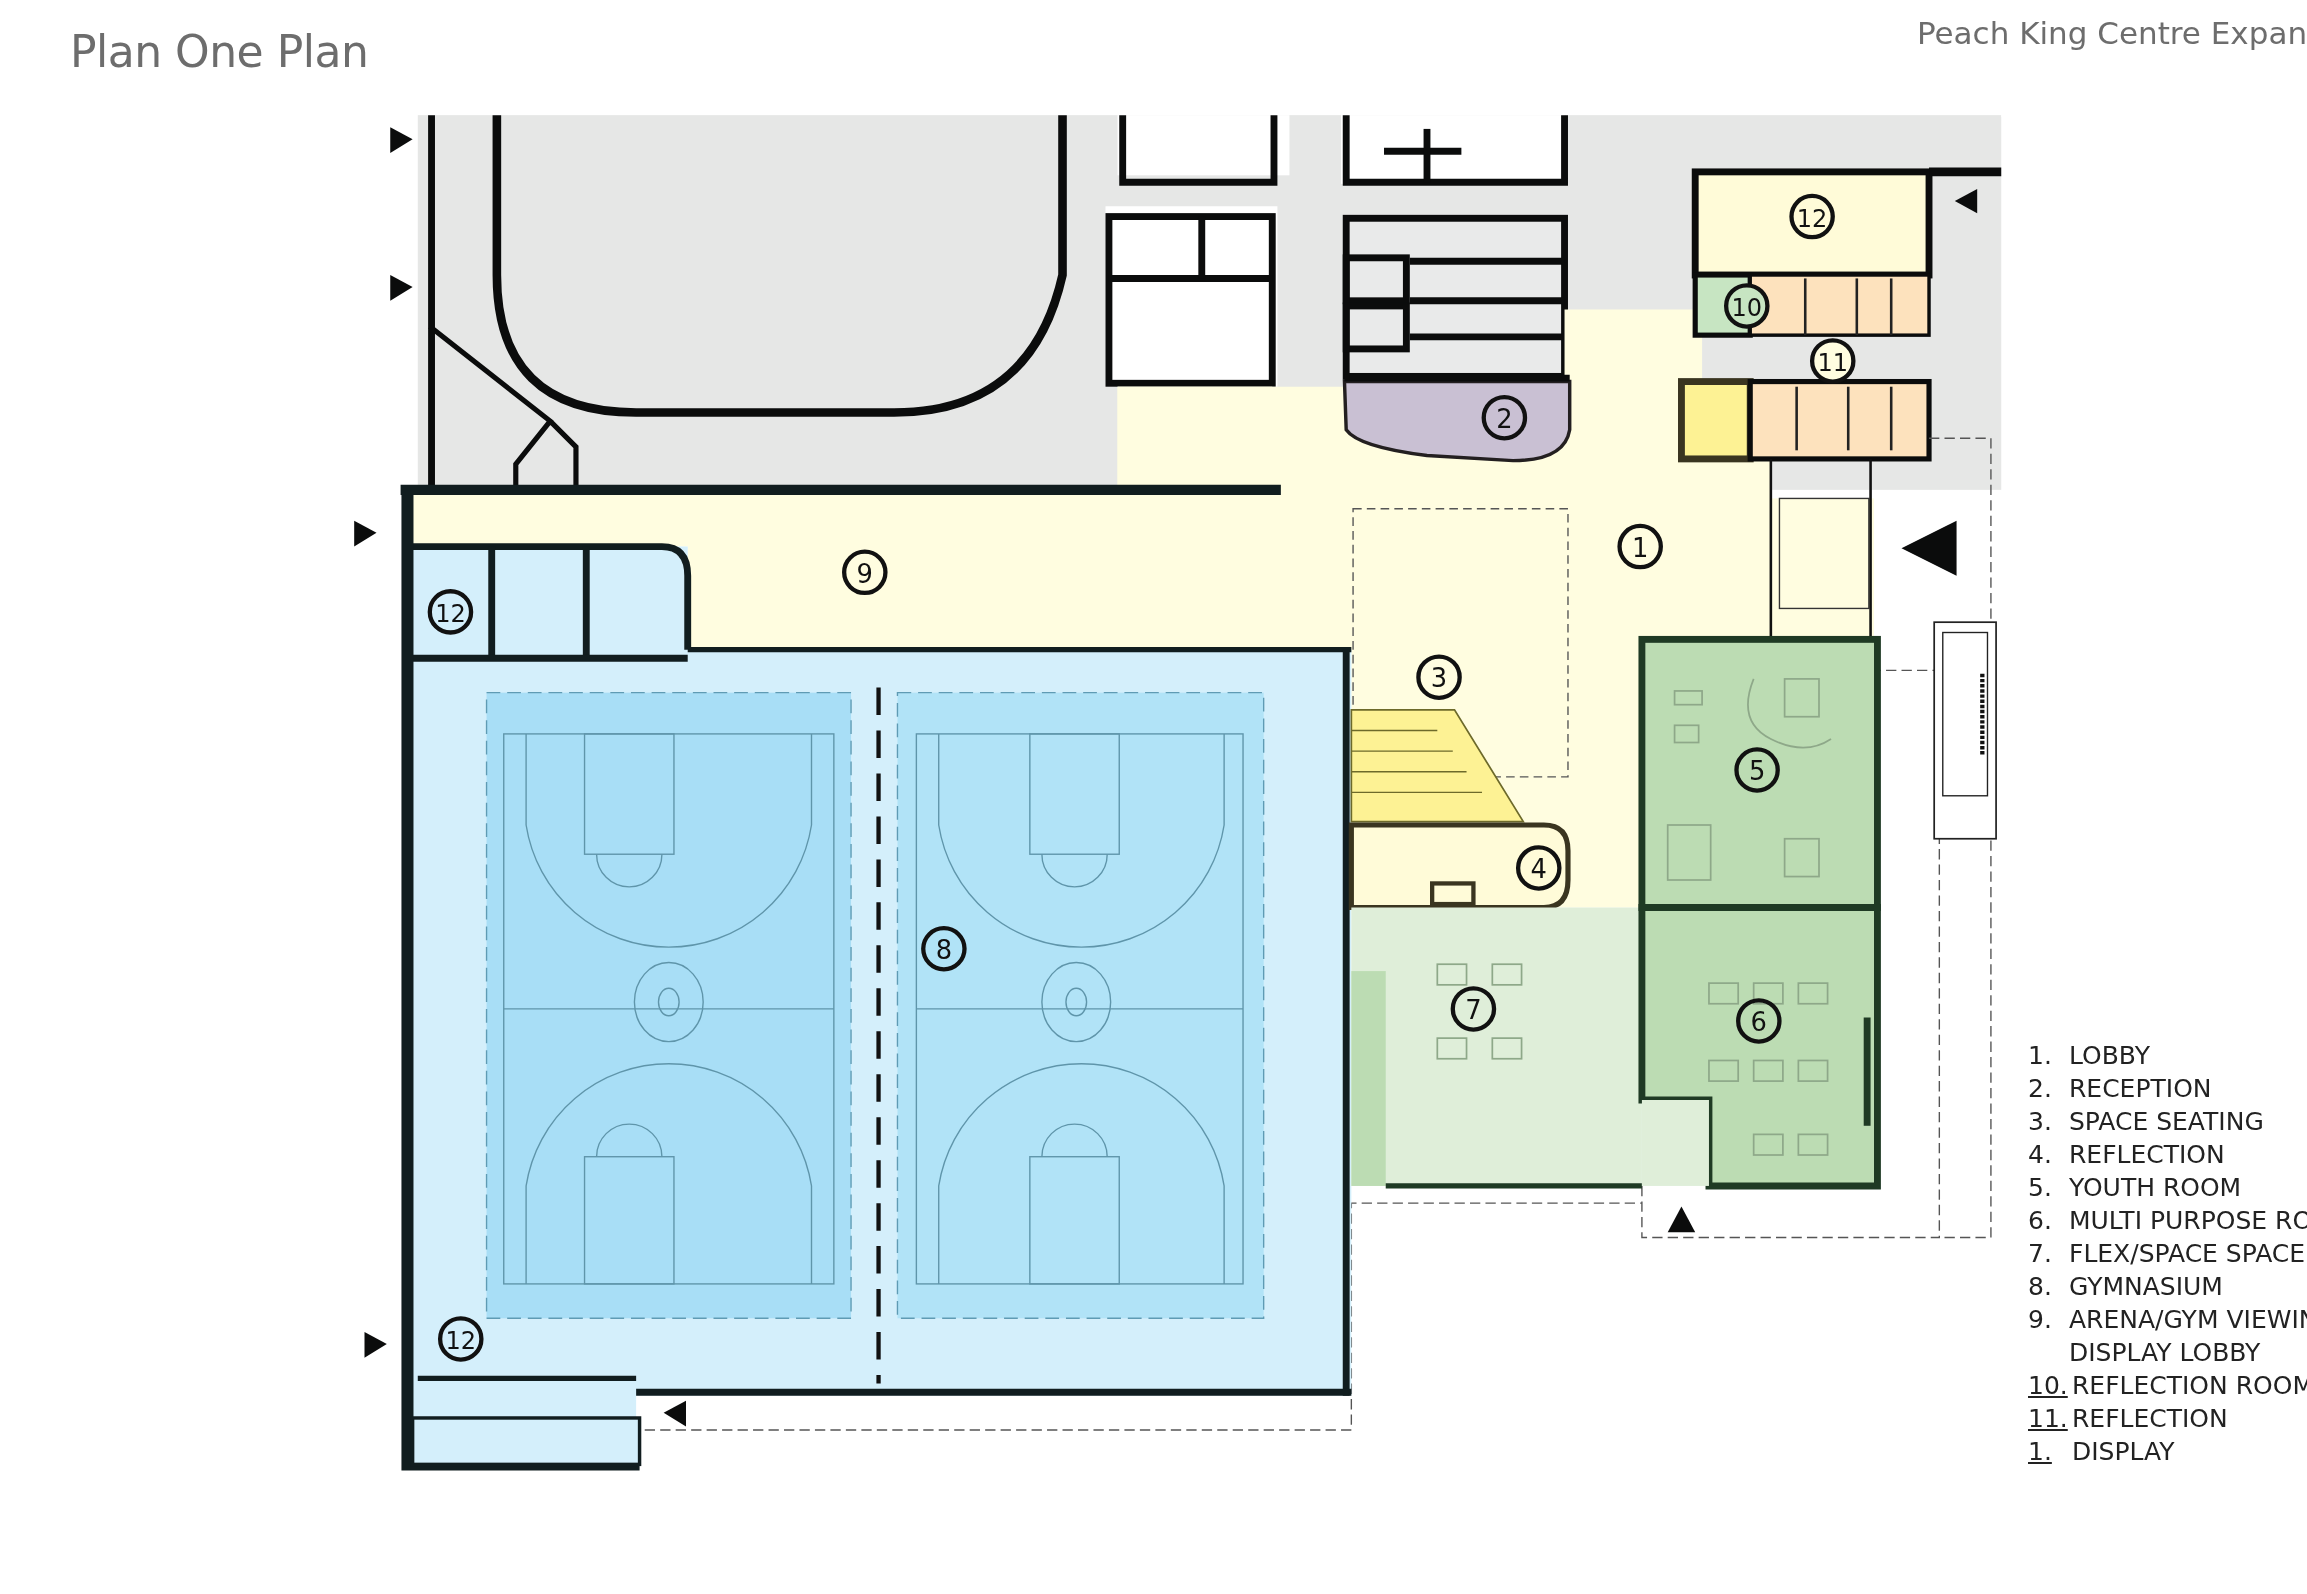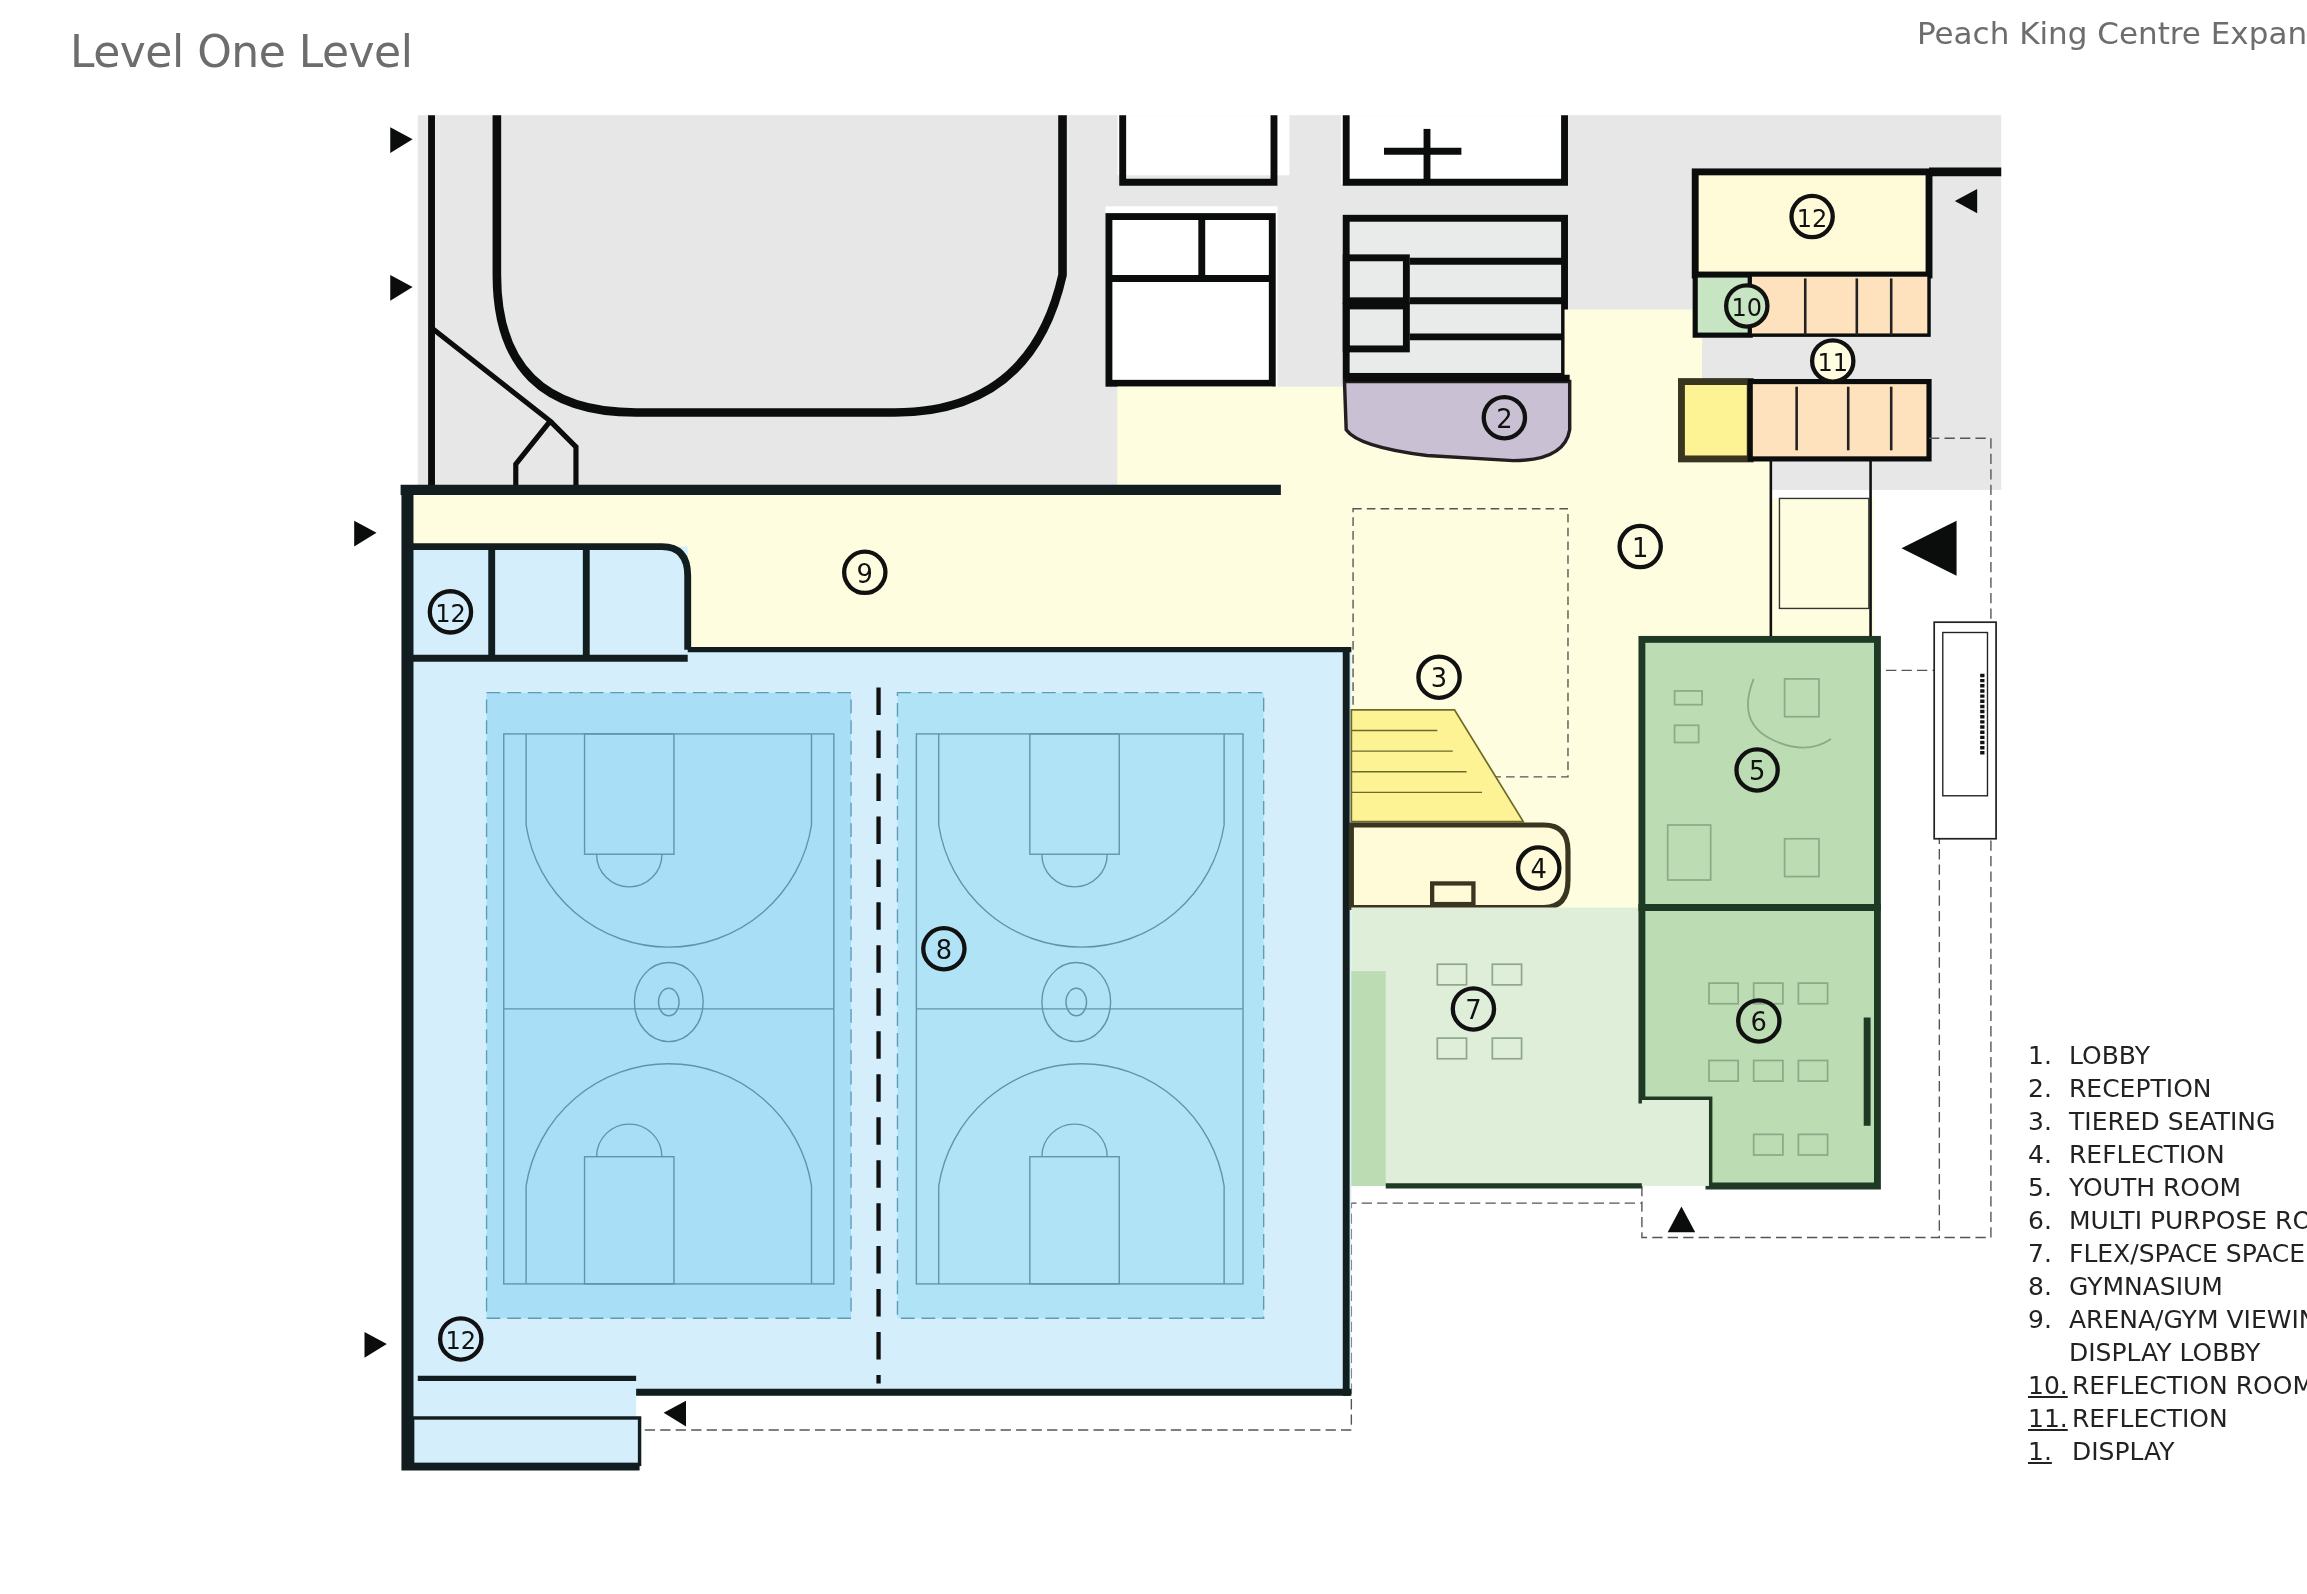--- a/index.html
+++ b/index.html
@@ -11,21 +11,21 @@
   .legend{position:absolute;left:2028px;top:1039px;font-family:"DejaVu Sans",sans-serif;font-size:25px;line-height:33px;color:#222;}
   .legend .row{display:flex;white-space:nowrap;}
   .legend .num{display:inline-block;width:41px;}
   .legend .row.wide .num{width:44px;text-decoration:underline;}
   .legend .cont{padding-left:41px;}
   .tag text{font-family:"DejaVu Sans",sans-serif;}
 </style>
 </head>
 <body>
 
-<div class="title">Level One Level</div>
+<div class="title">Plan One Plan</div>
 <div class="project">
   <div>Peach King Centre Expansion and Renovation</div>
   <div>May 2024</div>
 </div>
 
 <svg id="plan" viewBox="0 0 1546 928" preserveAspectRatio="none" xmlns="http://www.w3.org/2000/svg">
 
   <g>
     <rect x="243" y="67" width="921" height="218" fill="#e6e7e6"></rect>
     <rect x="650" y="67" width="100" height="35" fill="#fff"></rect>
@@ -258,21 +258,21 @@
   <div class="row">
       <span class="num">1.</span>
       <span>LOBBY</span>
     </div>
   <div class="row">
       <span class="num">2.</span>
       <span>RECEPTION</span>
     </div>
   <div class="row">
       <span class="num">3.</span>
-      <span>TIERED SEATING</span>
+      <span>SPACE SEATING</span>
     </div>
   <div class="row">
       <span class="num">4.</span>
       <span>REFLECTION</span>
     </div>
   <div class="row">
       <span class="num">5.</span>
       <span>YOUTH ROOM</span>
     </div>
   <div class="row">

